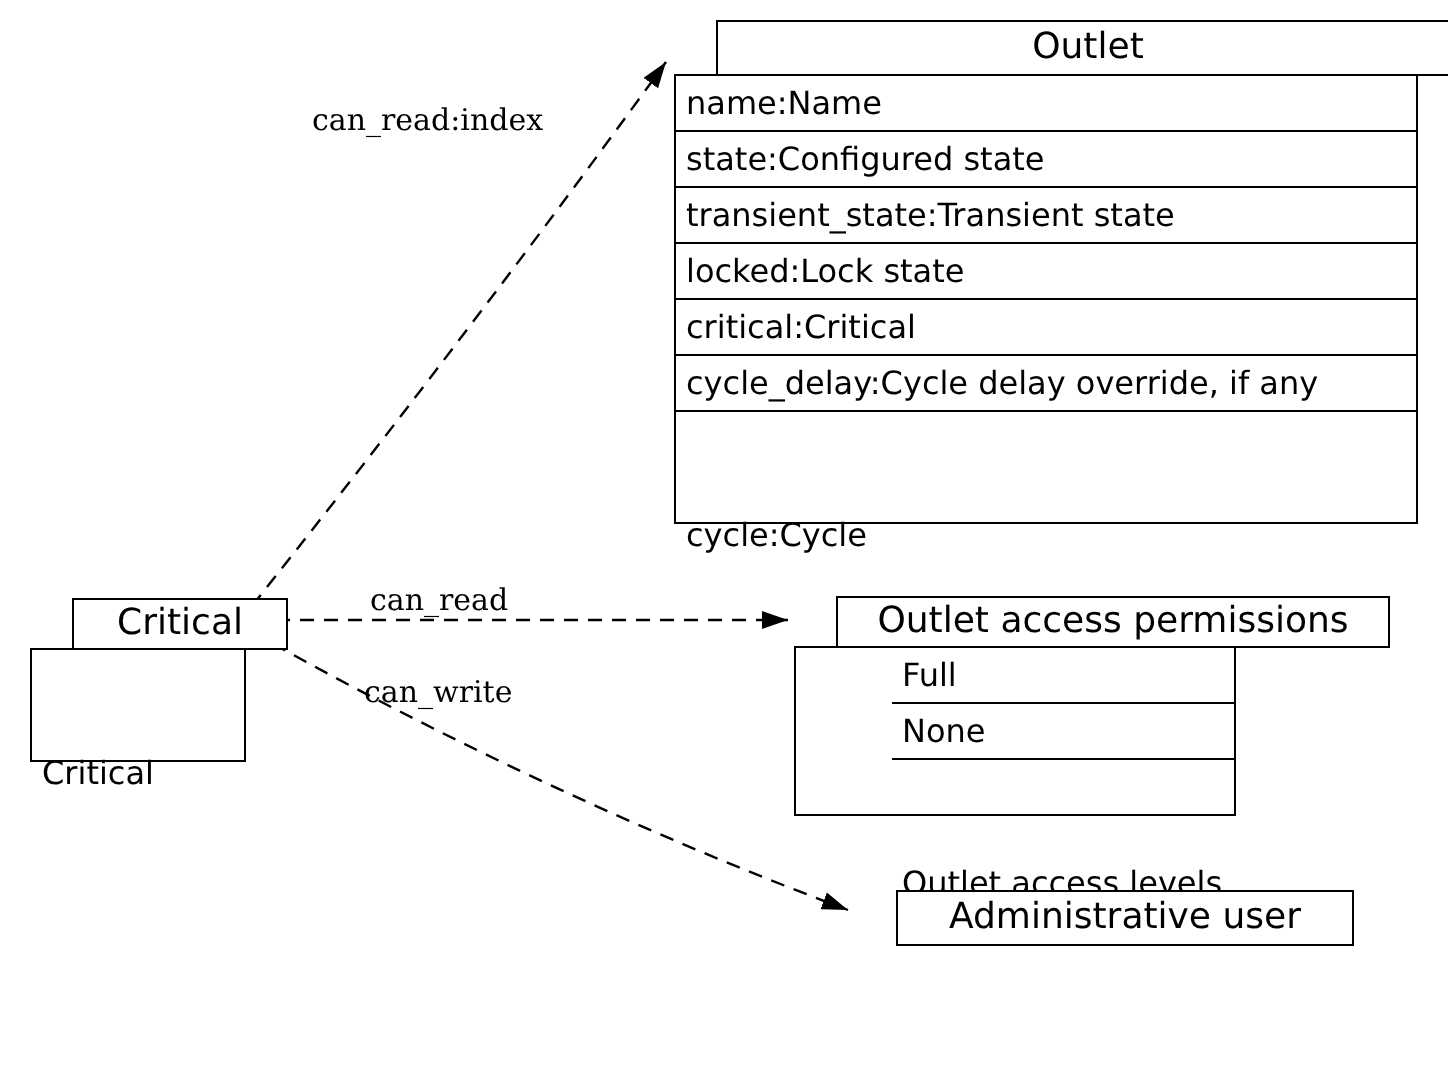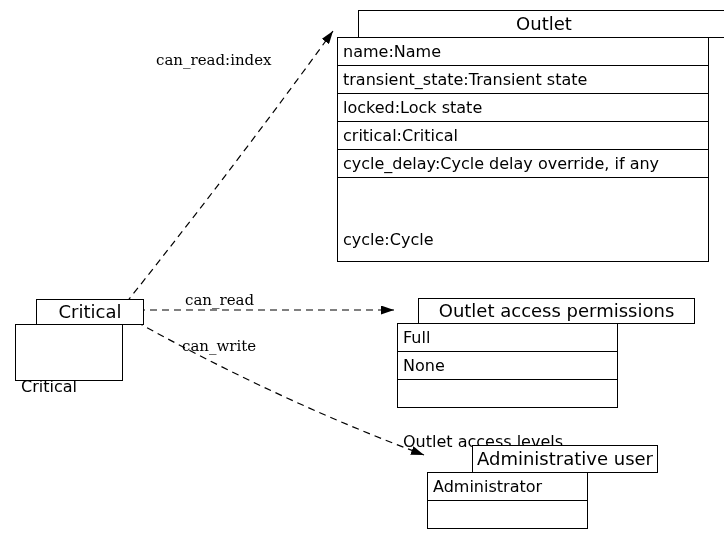--- a/index.html
+++ b/index.html
@@ -47,22 +47,22 @@
     font-size:15px;line-height:20px;
     white-space:nowrap;
     z-index:3;
   }
   
   #outlet-header {left:337px;top:10px;width:372px;height:28px;}
   #outlet-body   {left:337px;top:37px;width:372px;height:225px;}
   #critical-header {left:15px;top:299px;width:108px;height:26px;}
   #critical-body   {left:15px;top:324px;width:108px;height:57px;}
   #oap-header {left:397px;top:298px;width:277px;height:26px;}
-  #oap-body   {left:397px;top:323px;width:221px;height:85px;}
-  #admin-header {left:451px;top:445px;width:186px;height:28px;}
+  #oap-body   {left:397px;top:323px;width:221px;height:85px;padding-left:48px;}
+  #admin-header {left:427px;top:445px;width:229px;height:28px;}
   #admin-body   {left:427px;top:472px;width:161px;height:57px;}
   
   #label-can-read-index {left:156px;top:50px;}
   #label-can-read  {left:185px;top:290px;}
   #label-can-write {left:182px;top:314px;margin-top:22px;}
 </style>
 </head>
 <body>
 
 <div id="canvas">
@@ -78,38 +78,35 @@
     <path d="M126,316 Q272,398 424,455" fill="none" stroke="#000" stroke-width="1.2" stroke-dasharray="7,5" marker-end="url(#arrowhead)"></path>
   </svg>
 
   <div class="edge-label" id="label-can-read-index">can_read:index</div>
   <div class="edge-label" id="label-can-read">can_read</div>
   <div class="edge-label" id="label-can-write">can_write</div>
 
   <div class="node-header" id="outlet-header">Outlet</div>
   <div class="node-body" id="outlet-body">
     <div class="node-row">name:Name</div>
+    <div class="node-row">state:Configured state</div>
     <div class="node-row">transient_state:Transient state</div>
     <div class="node-row">locked:Lock state</div>
     <div class="node-row">critical:Critical</div>
     <div class="node-row">cycle_delay:Cycle delay override, if any</div>
     <div class="node-row">cycle:Cycle</div>
   </div>
 
   <div class="node-header" id="critical-header">Critical</div>
   <div class="node-body" id="critical-body">
     <div class="node-row">Critical</div>
   </div>
 
   <div class="node-header" id="oap-header">Outlet access permissions</div>
   <div class="node-body" id="oap-body">
     <div class="node-row">Full</div>
     <div class="node-row">None</div>
     <div class="node-row">Outlet access levels</div>
   </div>
 
   <div class="node-header" id="admin-header">Administrative user</div>
-  <div class="node-body" id="admin-body">
-    <div class="node-row">Administrator</div>
-    <div class="node-row">Regular user</div>
-  </div>
 
 </div>
 
 </body></html>

